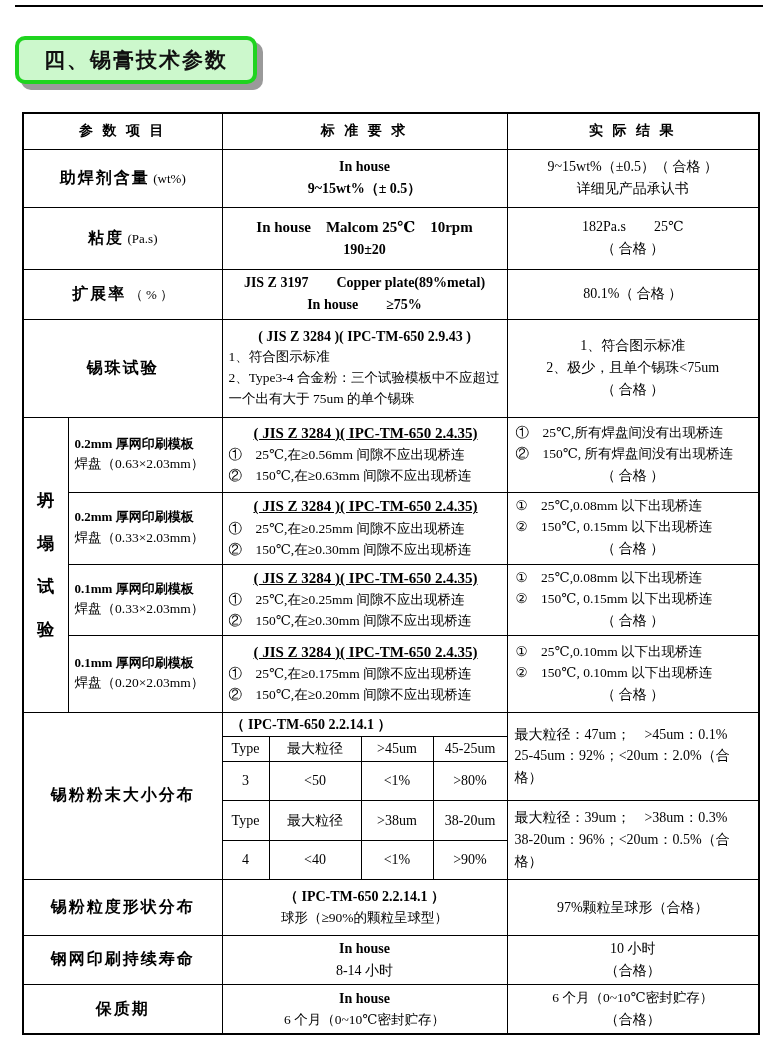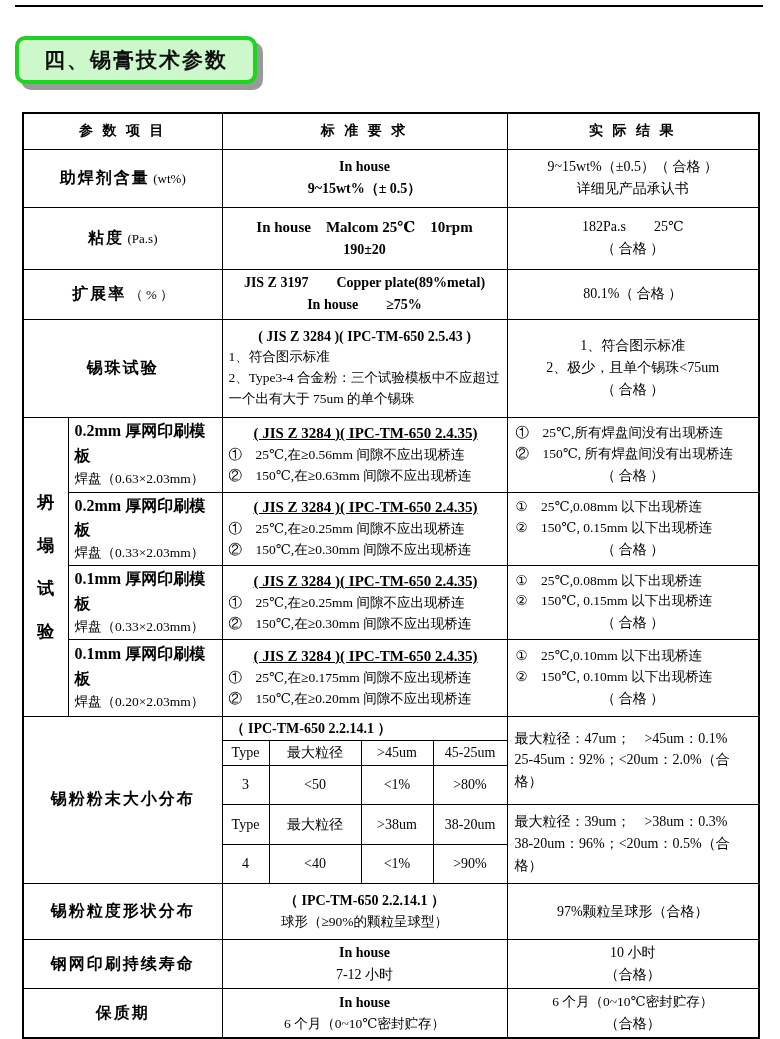--- a/index.html
+++ b/index.html
@@ -23,21 +23,21 @@
   table.main td {
     border:1px solid #000; padding:1px 4px; vertical-align:middle;
     text-align:center; font-size:14px; line-height:1.55; overflow:hidden;
   }
   .hdr { font-weight:bold; font-size:17px; letter-spacing:3px; }
   .lbl { font-weight:bold; font-size:16px; letter-spacing:2px; }
   .unit { font-size:13px; font-weight:normal; letter-spacing:0; }
   .b { font-weight:bold; }
   .sm { font-size:13.5px; }
   .tpl { text-align:left !important; padding-left:6px !important; }
-  .tpl .l1 { font-weight:bold; font-size:16px; }
+  .tpl .l1 { font-weight:bold; font-size:13px; }
   .tpl .l2 { font-size:13.5px; }
   .stdt { font-weight:bold; font-size:15px; text-align:center; padding-left:2px;text-decoration:underline; }
   .itm { font-size:13.5px; text-align:left; padding-left:2px; }
   .res-itm { font-size:13.5px; text-align:left; padding-left:4px; }
   .verdict { text-align:center; font-size:14px; }
   .vcell { }
   .vwrap { display:flex; flex-direction:column; align-items:center; justify-content:center; gap:26px; height:100%; }
   .vwrap div { font-weight:bold; font-size:17px; line-height:1; }
   .nh { font-size:14px; }
   .nv { font-size:15px; }
@@ -114,21 +114,21 @@
     <td>
       <div>80.1%（ 合格 ）</div>
     </td>
   </tr>
 
   <tr style="height:98px">
     <td colspan="2">
       <span class="lbl">锡珠试验</span>
     </td>
     <td colspan="4">
-      <div class="b" style="text-align:center">( JIS Z 3284 )( IPC-TM-650 2.5.43 )</div>
+      <div class="b" style="text-align:center">( JIS Z 3284 )( IPC-TM-650 2.9.43 )</div>
       <div class="itm">1、符合图示标准</div>
       <div class="itm">2、Type3-4 合金粉：三个试验模板中不应超过一个出有大于 75um 的单个锡珠</div>
     </td>
     <td>
       <div>1、符合图示标准</div>
       <div>2、极少，且单个锡珠&lt;75um</div>
       <div class="verdict">（ 合格 ）</div>
     </td>
   </tr>
 
@@ -259,21 +259,21 @@
       <div>97%颗粒呈球形（合格）</div>
     </td>
   </tr>
 
   <tr style="height:49px">
     <td colspan="2">
       <span class="lbl">钢网印刷持续寿命</span>
     </td>
     <td colspan="4">
       <div class="b">In house</div>
-      <div>7-12 小时</div>
+      <div>8-14 小时</div>
     </td>
     <td>
       <div>10 小时</div>
       <div>（合格）</div>
     </td>
   </tr>
 
   <tr style="height:50px">
     <td colspan="2">
       <span class="lbl">保质期</span>

